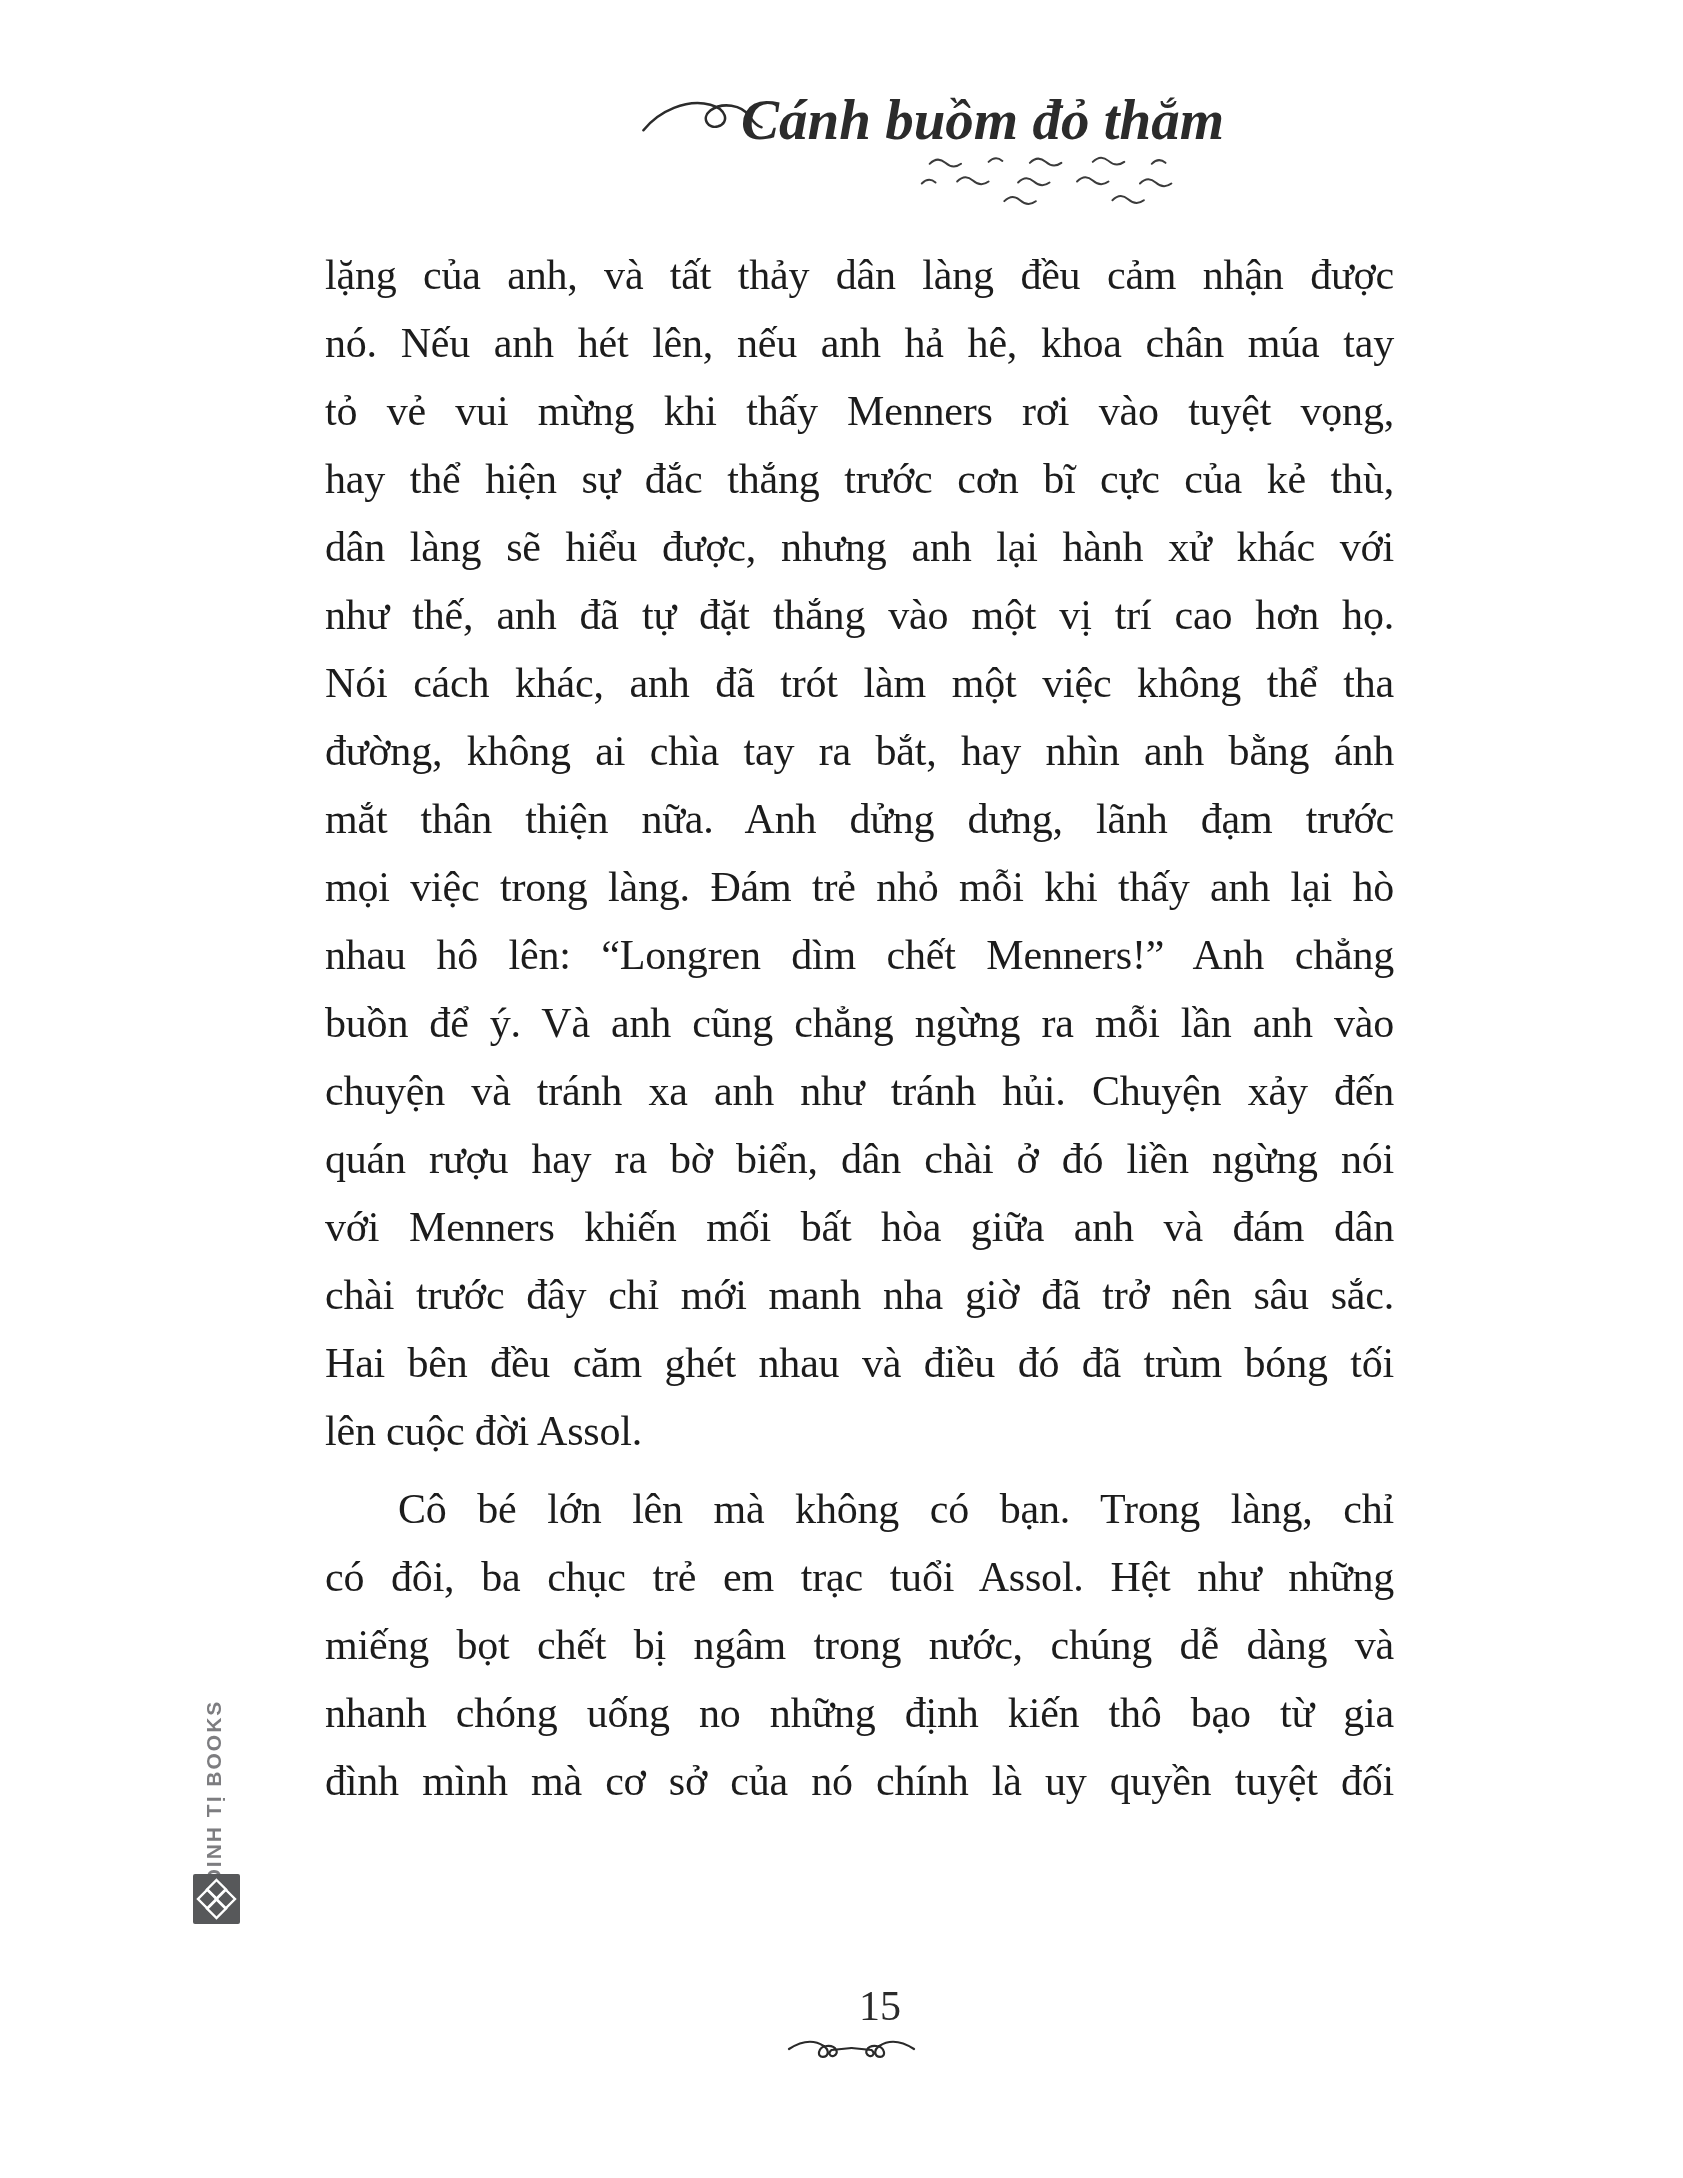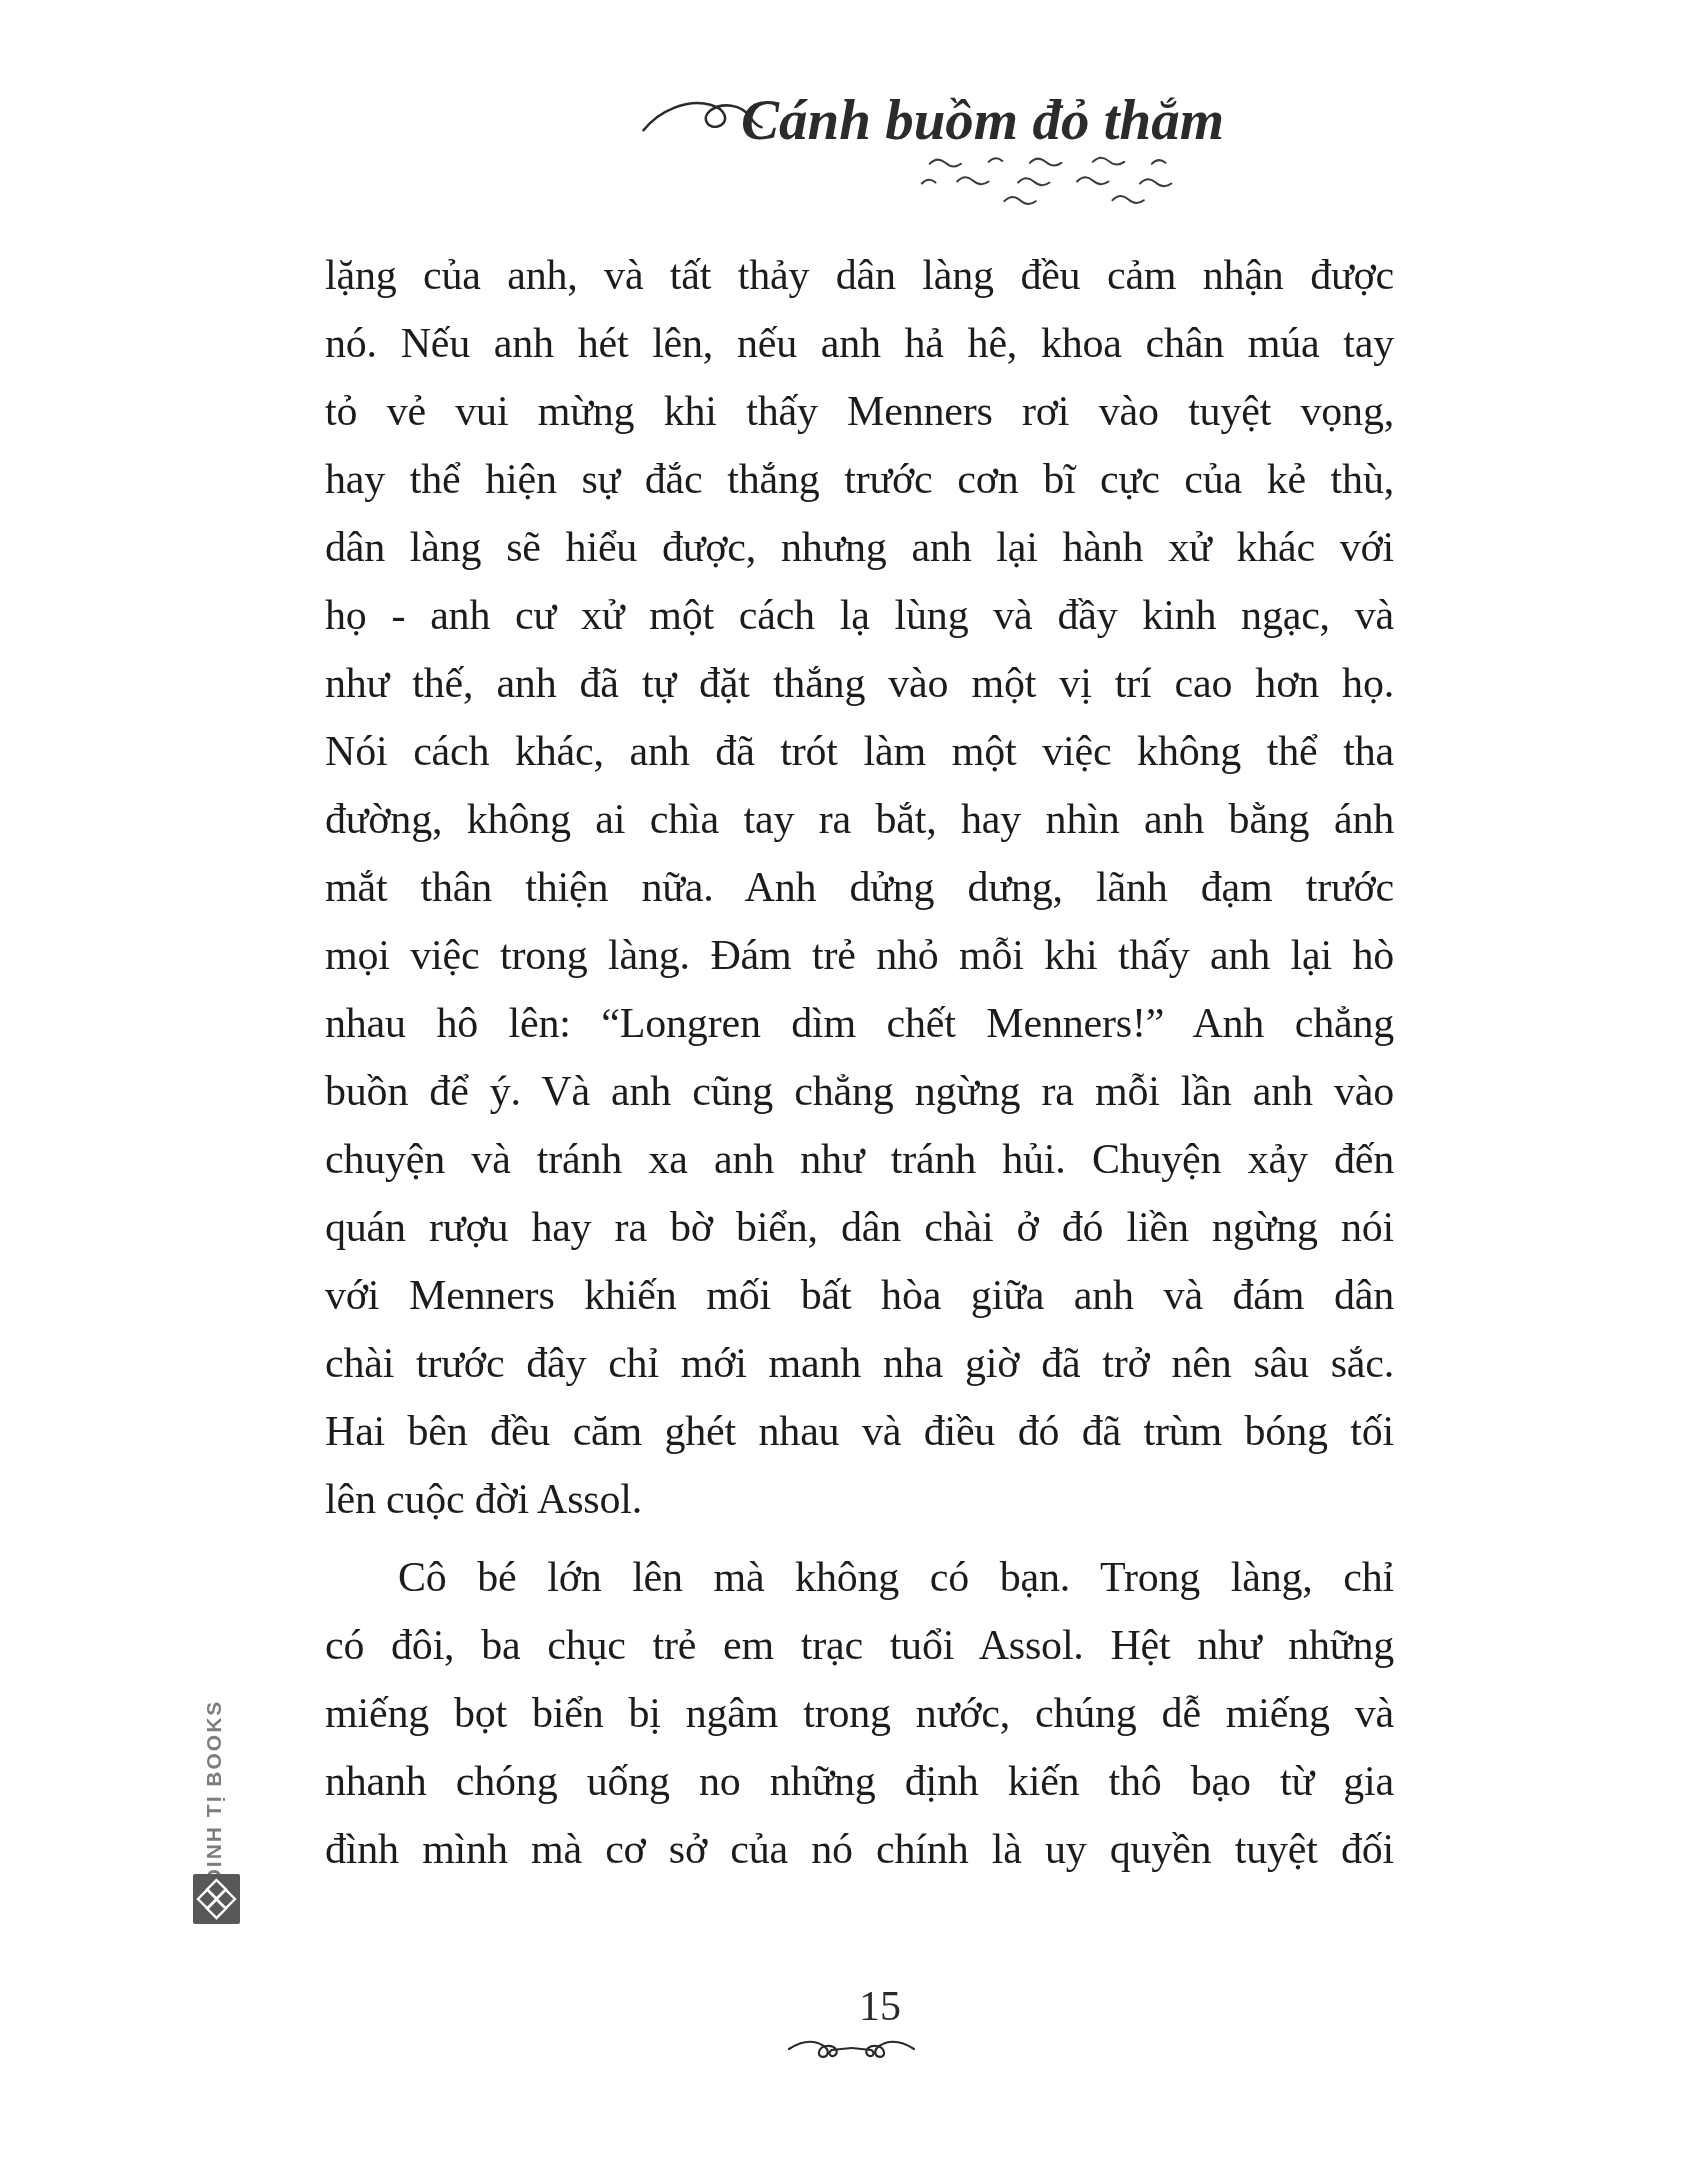--- a/index.html
+++ b/index.html
@@ -87,39 +87,38 @@
     </g>
   </svg>
 
   <div class="text-block">
     <div class="para p1">
       <div class="line">lặng của anh, và tất thảy dân làng đều cảm nhận được</div>
       <div class="line">nó. Nếu anh hét lên, nếu anh hả hê, khoa chân múa tay</div>
       <div class="line">tỏ vẻ vui mừng khi thấy Menners rơi vào tuyệt vọng,</div>
       <div class="line">hay thể hiện sự đắc thắng trước cơn bĩ cực của kẻ thù,</div>
       <div class="line">dân làng sẽ hiểu được, nhưng anh lại hành xử khác với</div>
-      <div class="line">họ - anh cư xử một cách lạ lùng và đầy kinh ngạc, và</div>
       <div class="line">như thế, anh đã tự đặt thắng vào một vị trí cao hơn họ.</div>
       <div class="line">Nói cách khác, anh đã trót làm một việc không thể tha</div>
       <div class="line">đường, không ai chìa tay ra bắt, hay nhìn anh bằng ánh</div>
       <div class="line">mắt thân thiện nữa. Anh dửng dưng, lãnh đạm trước</div>
       <div class="line">mọi việc trong làng. Đám trẻ nhỏ mỗi khi thấy anh lại hò</div>
       <div class="line">nhau hô lên: “Longren dìm chết Menners!” Anh chẳng</div>
       <div class="line">buồn để ý. Và anh cũng chẳng ngừng ra mỗi lần anh vào</div>
       <div class="line">chuyện và tránh xa anh như tránh hủi. Chuyện xảy đến</div>
       <div class="line">quán rượu hay ra bờ biển, dân chài ở đó liền ngừng nói</div>
       <div class="line">với Menners khiến mối bất hòa giữa anh và đám dân</div>
       <div class="line">chài trước đây chỉ mới manh nha giờ đã trở nên sâu sắc.</div>
       <div class="line">Hai bên đều căm ghét nhau và điều đó đã trùm bóng tối</div>
       <div class="line short">lên cuộc đời Assol.</div>
     </div>
     <div class="para p2">
       <div class="line first">Cô bé lớn lên mà không có bạn. Trong làng, chỉ</div>
       <div class="line">có đôi, ba chục trẻ em trạc tuổi Assol. Hệt như những</div>
-      <div class="line">miếng bọt biển bị ngâm trong nước, chúng dễ miếng và</div>
+      <div class="line">miếng bọt chết bị ngâm trong nước, chúng dễ dàng và</div>
       <div class="line">nhanh chóng uống no những định kiến thô bạo từ gia</div>
       <div class="line">đình mình mà cơ sở của nó chính là uy quyền tuyệt đối</div>
     </div>
   </div>
 
   <div class="publisher-name">ĐINH TỊ BOOKS</div>
 
   <svg class="publisher-logo" width="47" height="50" viewBox="0 0 47 50">
     <rect x="0" y="0" width="47" height="50" rx="2" fill="#57585a"></rect>
     <g fill="none" stroke="#ffffff" stroke-width="2.4" stroke-linejoin="miter">

